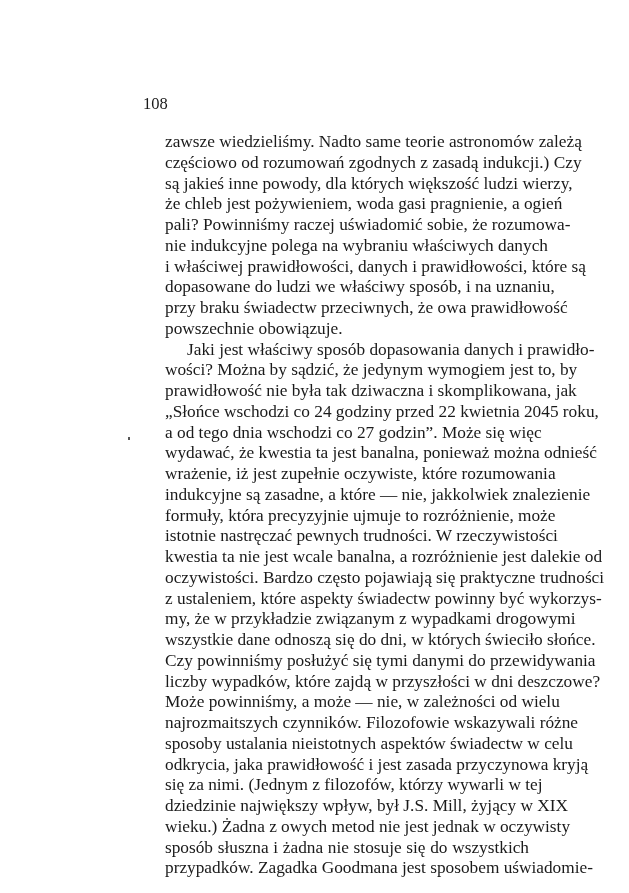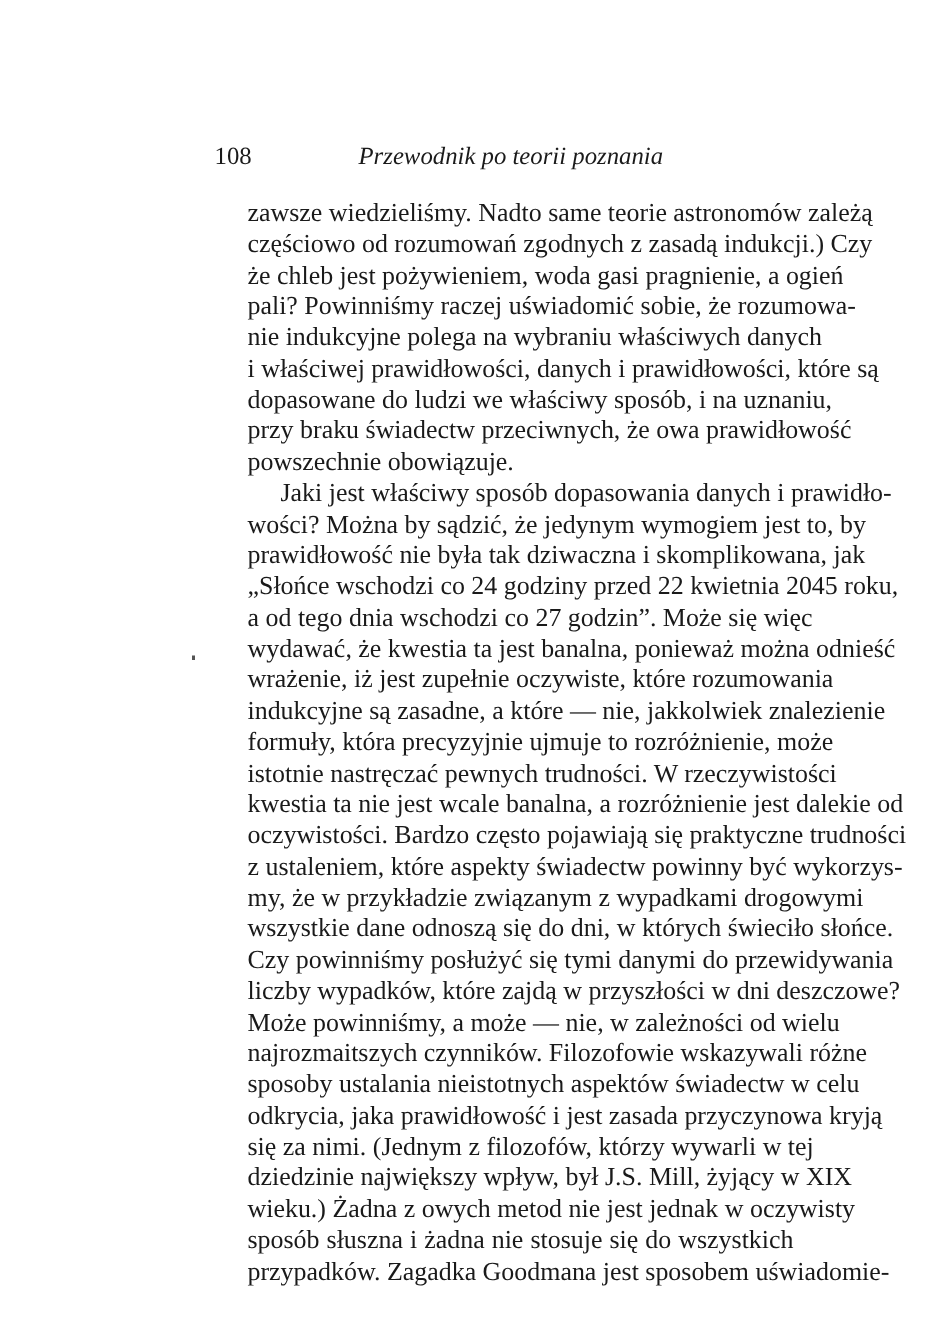--- a/index.html
+++ b/index.html
@@ -73,29 +73,29 @@
       background: #555;
     }
   </style>
 </head>
 <body>
 
 <div class="page">
 
   <div class="running-head">
     <span class="page-number">108</span>
-    <span class="running-title">Przewodnik po teorii poznania</span>
   </div>
 
   <div class="margin-mark"></div>
 
   <div class="text-block">
     <div class="paragraph">
       <span class="line">zawsze wiedzieliśmy. Nadto same teorie astronomów zależą</span>
       <span class="line">częściowo od rozumowań zgodnych z zasadą indukcji.) Czy</span>
+      <span class="line">są jakieś inne powody, dla których większość ludzi wierzy,</span>
       <span class="line">że chleb jest pożywieniem, woda gasi pragnienie, a ogień</span>
       <span class="line">pali? Powinniśmy raczej uświadomić sobie, że rozumowa-</span>
       <span class="line">nie indukcyjne polega na wybraniu właściwych danych</span>
       <span class="line">i właściwej prawidłowości, danych i prawidłowości, które są</span>
       <span class="line">dopasowane do ludzi we właściwy sposób, i na uznaniu,</span>
       <span class="line">przy braku świadectw przeciwnych, że owa prawidłowość</span>
       <span class="line last">powszechnie obowiązuje.</span>
     </div>
     <div class="paragraph">
       <span class="line indent">Jaki jest właściwy sposób dopasowania danych i prawidło-</span>

